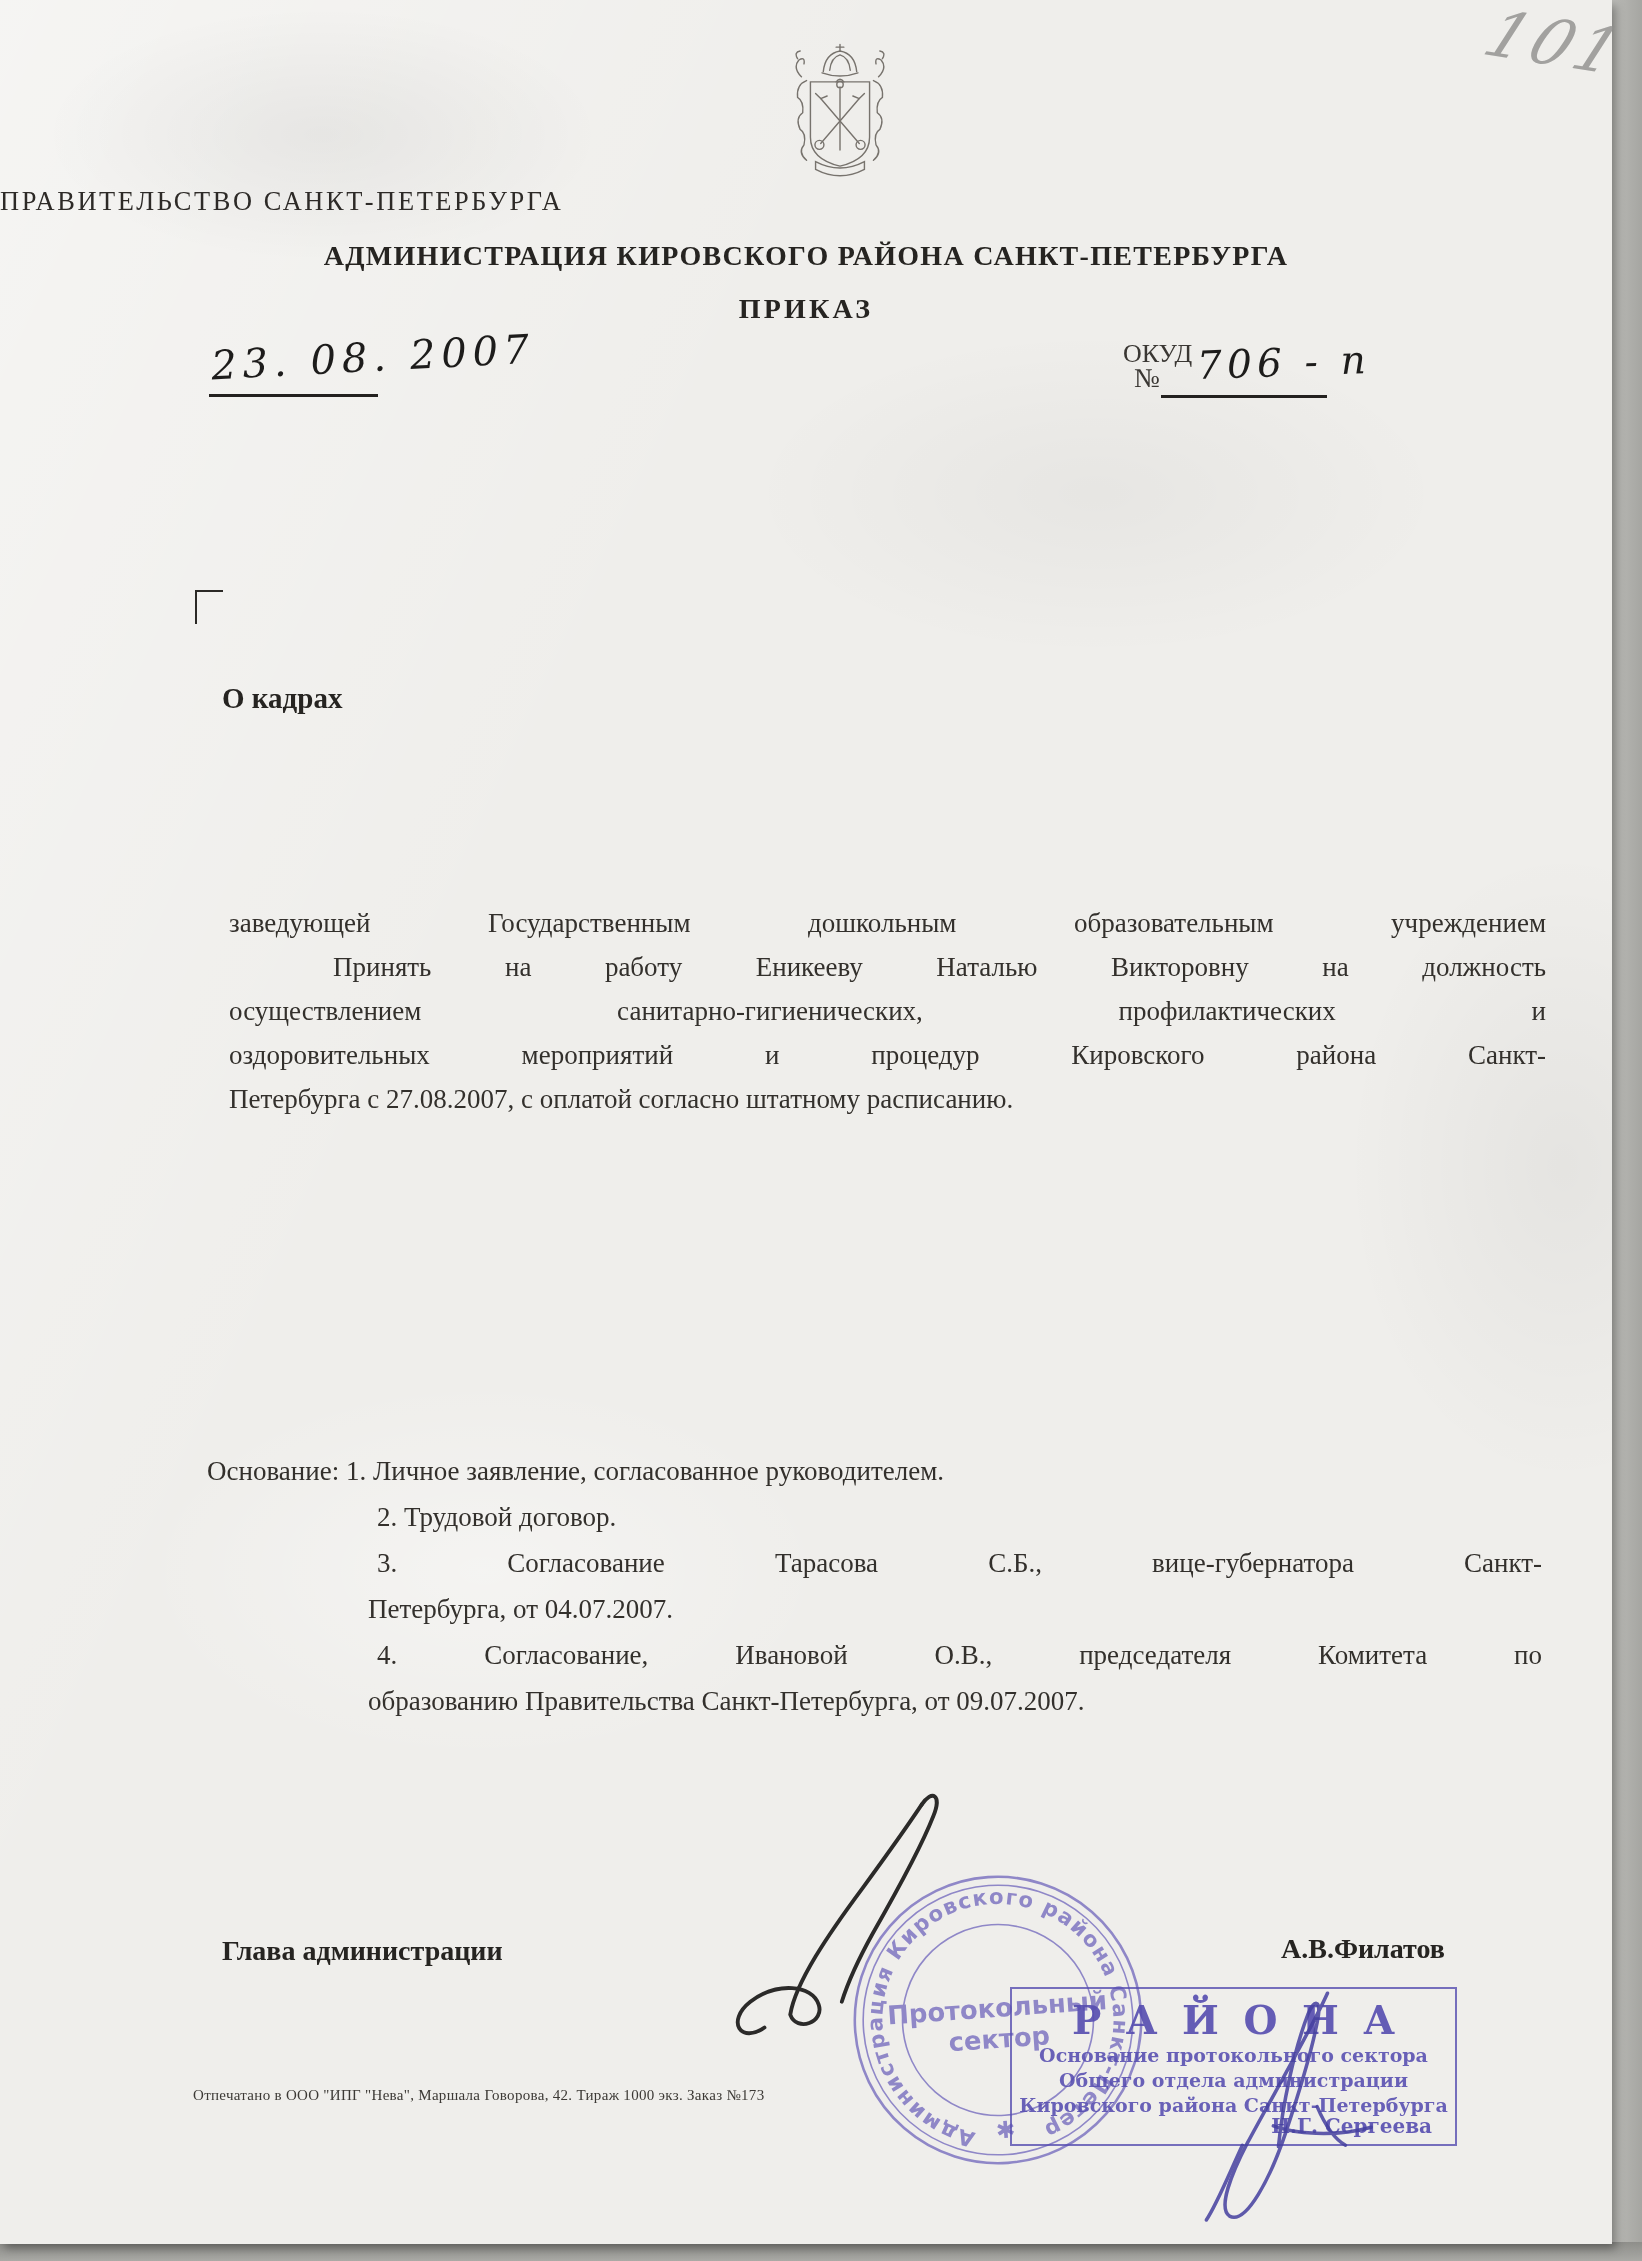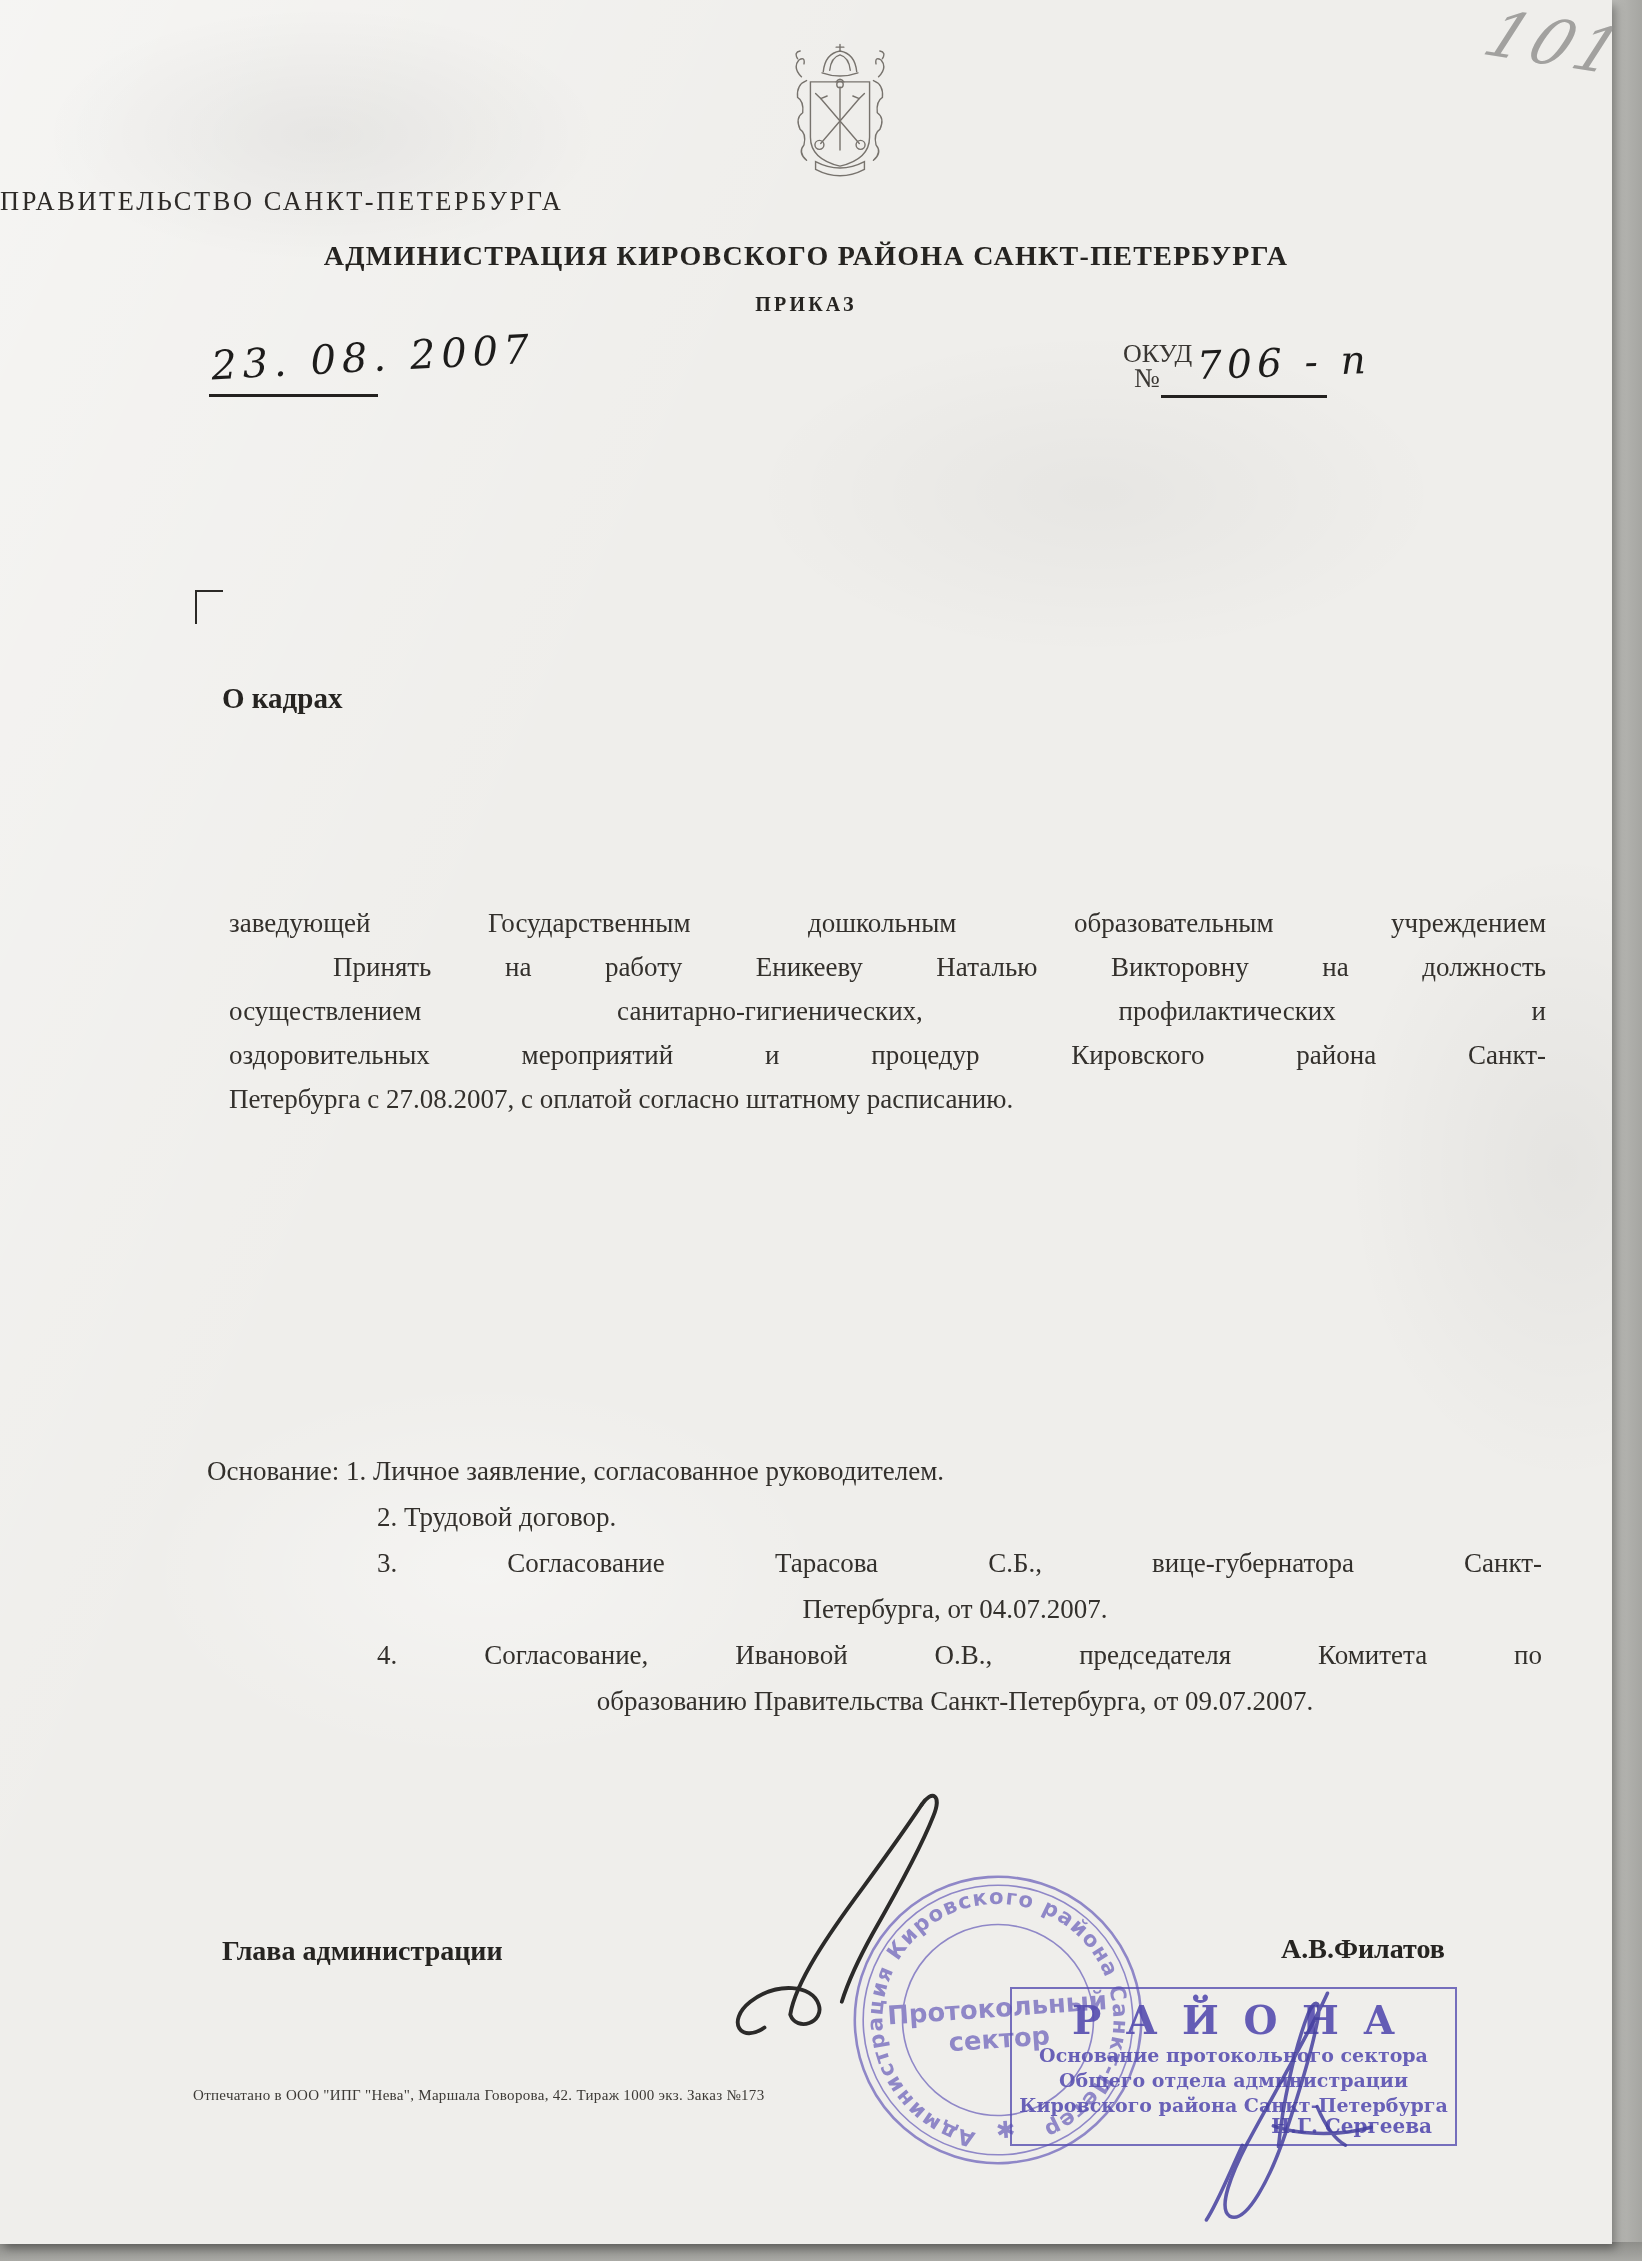--- a/index.html
+++ b/index.html
@@ -30,21 +30,21 @@
     left:1488px;top:6.4px;font-size:64px;color:#8f8f8d;
     font-family:"DejaVu Serif",serif;font-style:italic;
     transform:rotate(9deg) skewX(-14deg);opacity:.8;letter-spacing:3.9px;
   }
 
   .gov-line{left:0;top:186px;width:1612px;text-align:left;
     font-size:26.4px;letter-spacing:2.6px;color:#2d2a27;}
   .admin-line{left:0;top:240px;width:1612px;text-align:center;
     font-size:28px;font-weight:bold;letter-spacing:1.3px;color:#262421;}
   .doctype-line{left:0;top:293px;width:1612px;text-align:center;
-    font-size:20px;font-weight:bold;letter-spacing:3.2px;color:#262421;}
+    font-size:28px;font-weight:bold;letter-spacing:3.2px;color:#262421;}
 
   .hand{font-family:"DejaVu Serif",serif;font-style:italic;color:#1d1c1b;}
   .hw-date{left:211px;top:334px;font-size:40px;letter-spacing:5.8px;
     transform:rotate(-3deg);}
   .date-underline{left:209px;top:394px;width:169px;height:2.6px;background:#23211f;}
   .okud-label{left:1123px;top:339px;font-size:26px;color:#3a3733;}
   .num-label{left:1134px;top:363px;font-size:27px;color:#3a3733;}
   .hw-number{left:1197px;top:340px;font-size:39px;letter-spacing:5.2px;
     transform:rotate(-2deg);}
   .num-underline{left:1161px;top:395px;width:166px;height:2.6px;background:#23211f;}
@@ -56,21 +56,21 @@
 
   .body-block{left:229px;top:901px;width:1317px;font-size:27px;
     line-height:44px;color:#33302c;}
   .jline{text-align:justify;text-align-last:justify;}
   .body-block .indent{text-indent:104px;}
   .body-block .plain{text-align:left;text-align-last:left;}
 
   .basis-block{left:207px;top:1448px;width:1335px;font-size:27px;
     line-height:46px;color:#33302c;}
   .basis-block .in1{padding-left:170px;}
-  .basis-block .in2{padding-left:161px;text-align:center;}
+  .basis-block .in2{padding-left:161px;}
 
   .sig-position{left:222px;top:1935px;font-size:28px;font-weight:bold;color:#262421;}
   .sig-name{left:1281px;top:1933px;font-size:28px;font-weight:bold;color:#262421;}
 
   .footer-line{left:193px;top:2087px;font-size:15px;color:#3c3935;letter-spacing:0.3px;}
 
   .stamp-rect{
     left:1010px;top:1987px;width:443px;height:155px;
     border:2.6px solid rgba(86,77,176,.8);color:#564db0;
     font-family:"DejaVu Serif",serif;

